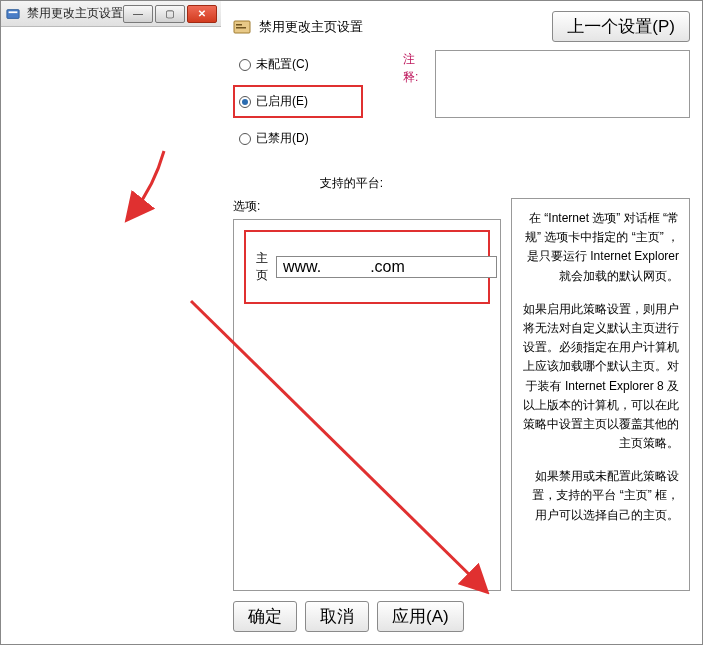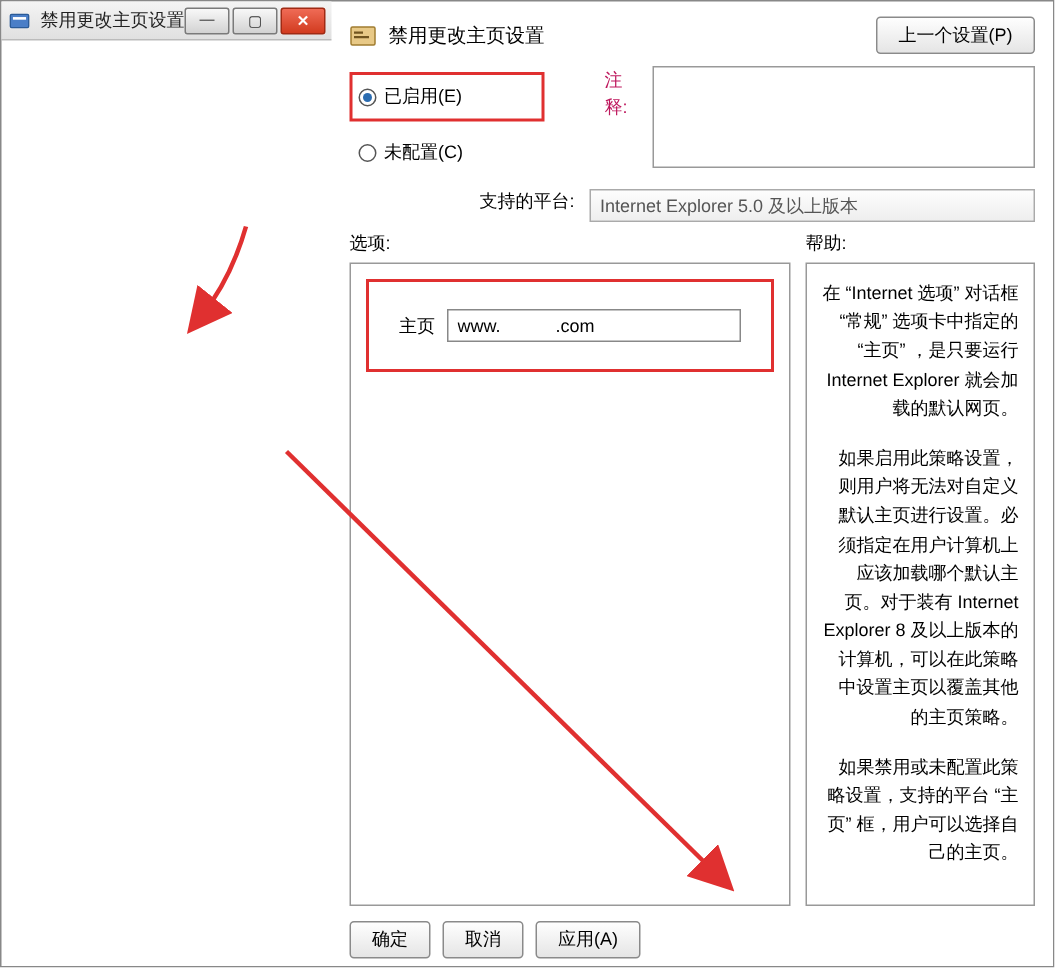--- a/index.html
+++ b/index.html
@@ -73,21 +73,21 @@
       margin-right: 8px;
     }
     .header-title { font-size: 13px; }
     .nav-btns { margin-left: auto; display: flex; gap: 6px; }
     .btn {
       padding: 3px 14px;
       border: 1px solid #8a8a8a;
       border-radius: 3px;
       background: linear-gradient(to bottom, #fefefe, #e5e5e5);
       cursor: pointer;
-      font-size: 12px;
+      font-size: 17px;
     }
     .top-grid {
       display: flex;
       gap: 10px;
       margin-bottom: 10px;
     }
     .left-col { width: 160px; }
     .radio-group {
       display: flex;
       flex-direction: column;
@@ -121,22 +121,22 @@
     .label { color: #be185d; }
     .notes-box {
       border: 1px solid #999;
       height: 68px;
       background: #fff;
       width: 100%;
     }
     .platform-row {
       display: flex;
       gap: 10px;
-      align-items: flex-start;
-      margin-top: 4px;
+      align-items: flex-end;
+      margin-top: 16px;
     }
     .platform-label { width: 150px; text-align: right; }
     .platform-val {
       flex: 1;
       border: 1px solid #aaa;
       height: 22px;
       line-height: 20px;
       padding: 0 6px;
       color: #555;
       background: linear-gradient(to bottom, #fdfdfd, #eee);
@@ -155,32 +155,32 @@
     .panel-label { margin-bottom: 4px; }
     .panel {
       border: 1px solid #999;
       flex: 1;
       padding: 10px;
       background: #fff;
       overflow: hidden;
     }
     .options-inner {
       border: 2px solid #e03030;
-      padding: 18px 20px;
+      padding: 18px 10px;
       display: flex;
       align-items: center;
       gap: 8px;
-      width: 272px;
+      width: 246px;
     }
     .text-input {
       flex: 1;
       border: 1px solid #888;
       height: 22px;
       padding: 0 6px;
-      font-size: 12px;
+      font-size: 16px;
     }
     .help-text p { margin-bottom: 14px; line-height: 1.6; text-align: right; }
     .footer {
       display: flex;
       gap: 8px;
       margin-top: 10px;
     }
     .arrow-container {
       position: absolute;
       pointer-events: none;
@@ -216,55 +216,57 @@
       </span>
       <span class="header-title">禁用更改主页设置</span>
       <div class="nav-btns">
         <button class="btn">上一个设置(P)</button>
       </div>
     </div>
 
     <div class="top-grid">
       <div class="left-col">
         <div class="radio-group">
+          <label class="radio-row">
+            <span class="radio"></span>
+            <span>未配置(C)</span>
+          </label>
           <label class="radio-row highlighted">
             <span class="radio checked"></span>
             <span>已启用(E)</span>
           </label>
           <label class="radio-row">
             <span class="radio"></span>
-            <span>未配置(C)</span>
+            <span>已禁用(D)</span>
           </label>
         </div>
       </div>
       <div class="right-col">
         <div style="display:flex;gap:8px;">
           <span class="label" style="line-height:18px;">注释:</span>
           <div class="notes-box"></div>
         </div>
       </div>
     </div>
 
     <div class="platform-row">
       <span class="platform-label">支持的平台:</span>
-      <div class="platform-val">Internet Explorer 5.0 及以上版本</div>
     </div>
 
     <div class="split">
       <div class="panel-col">
         <span class="panel-label">选项:</span>
         <div class="panel">
           <div class="options-inner">
             <span>主页</span>
             <input class="text-input" value="www.           .com" style="">
           </div>
         </div>
       </div>
       <div class="panel-col">
-        <span class="panel-label">帮助:</span>
         <div class="panel help-text">
           <p>在 “Internet 选项” 对话框 “常规” 选项卡中指定的 “主页” ，是只要运行 Internet Explorer 就会加载的默认网页。</p>
           <p>如果启用此策略设置，则用户将无法对自定义默认主页进行设置。必须指定在用户计算机上应该加载哪个默认主页。对于装有 Internet Explorer 8 及以上版本的计算机，可以在此策略中设置主页以覆盖其他的主页策略。</p>
           <p>如果禁用或未配置此策略设置，支持的平台 “主页” 框，用户可以选择自己的主页。</p>
         </div>
       </div>
     </div>
 
     <div class="footer">
       <button class="btn">确定</button>

